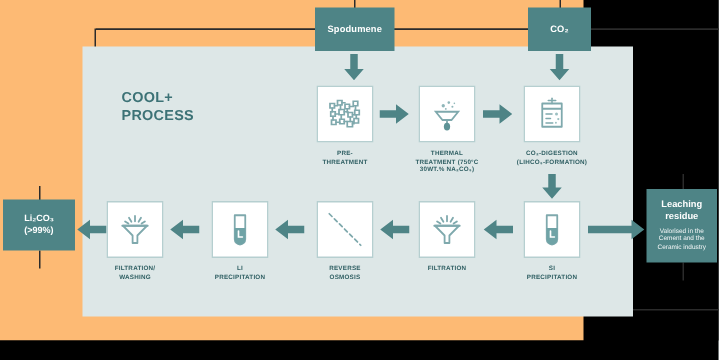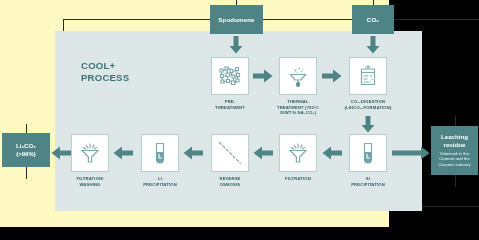--- a/index.html
+++ b/index.html
@@ -9,21 +9,21 @@
     height: 227px;
     background: #000000;
     font-family: "Liberation Sans", sans-serif;
     overflow: hidden;
   }
 
   #root {
     position: relative;
     width: 389px;
     height: 227px;
-    background: #fef9c3;
+    background: #fdba74;
   }
 
   
   .outer-frame {
     position: absolute;
     left: 63px;
     top: 19px;
     width: 1305px;
     height: 188px;
     border: 1px solid #2b2b2b;

